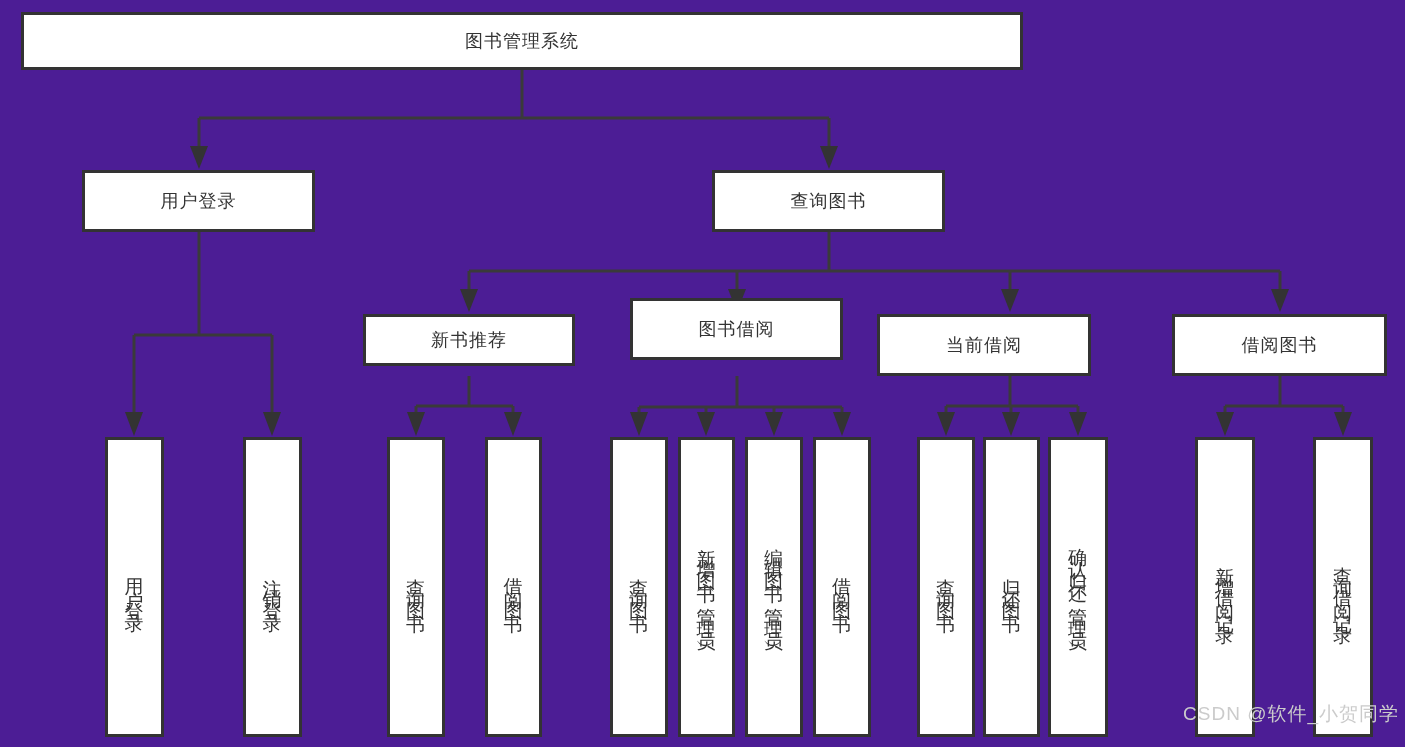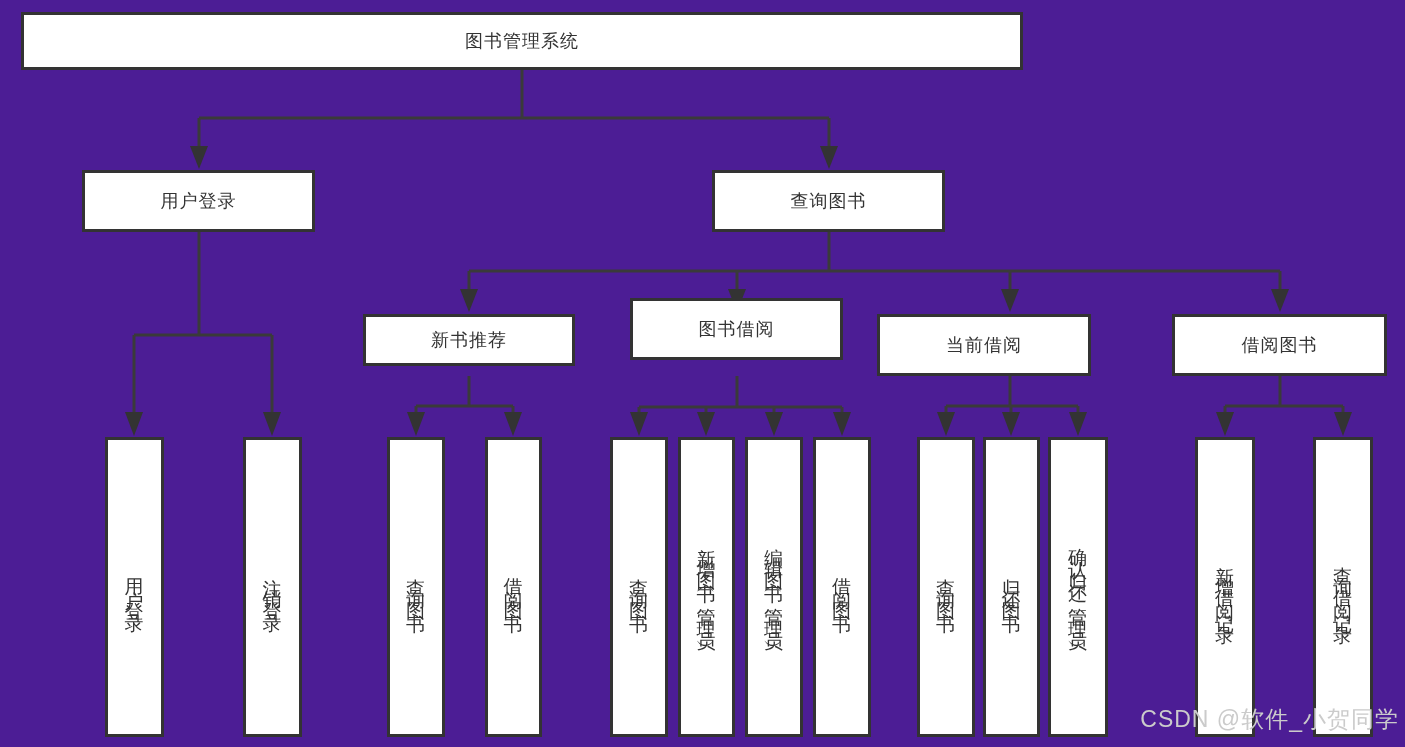--- a/index.html
+++ b/index.html
@@ -30,23 +30,23 @@
   .vbox span{
     writing-mode:vertical-rl;
     text-orientation:mixed;
     font-size:19px;
     letter-spacing:12px;
     line-height:1;
   }
   .watermark{
     position:absolute;
     right:6px;
-    bottom:12px;
+    bottom:20px;
     z-index:3;
-    font-size:23px;
+    font-size:19px;
     color:#cbcbcb;
     letter-spacing:1px;
     white-space:nowrap;
   }
   .wire{stroke:#3a3a3a;stroke-width:3;fill:none;}
   .arrowhead{fill:#333333;stroke:none;}
 </style>
 </head>
 <body>
 

